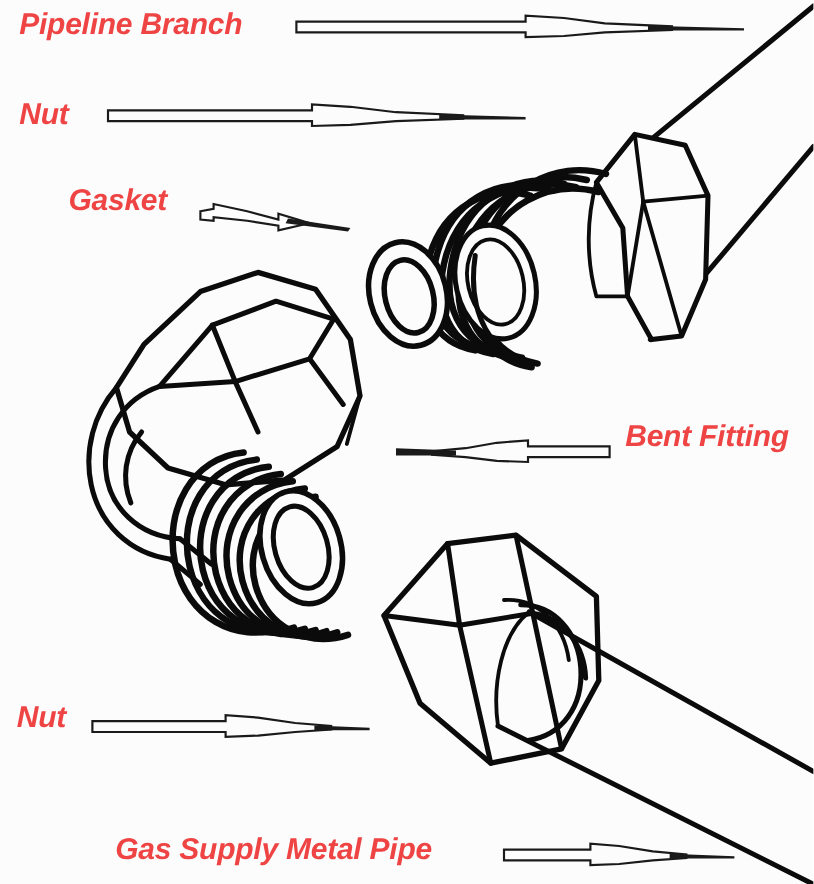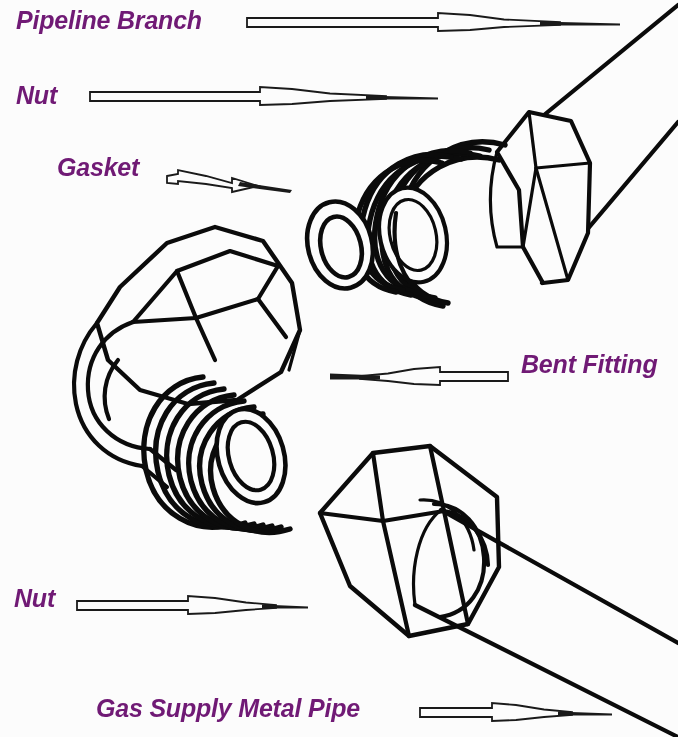--- a/index.html
+++ b/index.html
@@ -20,21 +20,21 @@
     position: absolute;
     left: 0; top: 0;
     width: 678px;
     height: 737px;
   }
   .lbl {
     position: absolute;
     font-family: "Liberation Sans", sans-serif;
     font-weight: bold;
     font-style: italic;
-    color: #701a75;
+    color: #ef4444;
     white-space: nowrap;
     letter-spacing: -0.2px;
     line-height: 1;
     -webkit-font-smoothing: antialiased;
   }
   #lbl-pipeline-branch { left: 16px;  top: 8px;   font-size: 25px; }
   #lbl-nut-top         { left: 16px;  top: 83px;  font-size: 25px; }
   #lbl-gasket          { left: 57px;  top: 155px; font-size: 25px; }
   #lbl-bent-fitting    { left: 521px; top: 352px; font-size: 25px; }
   #lbl-nut-bottom      { left: 14px;  top: 586px; font-size: 25px; }

